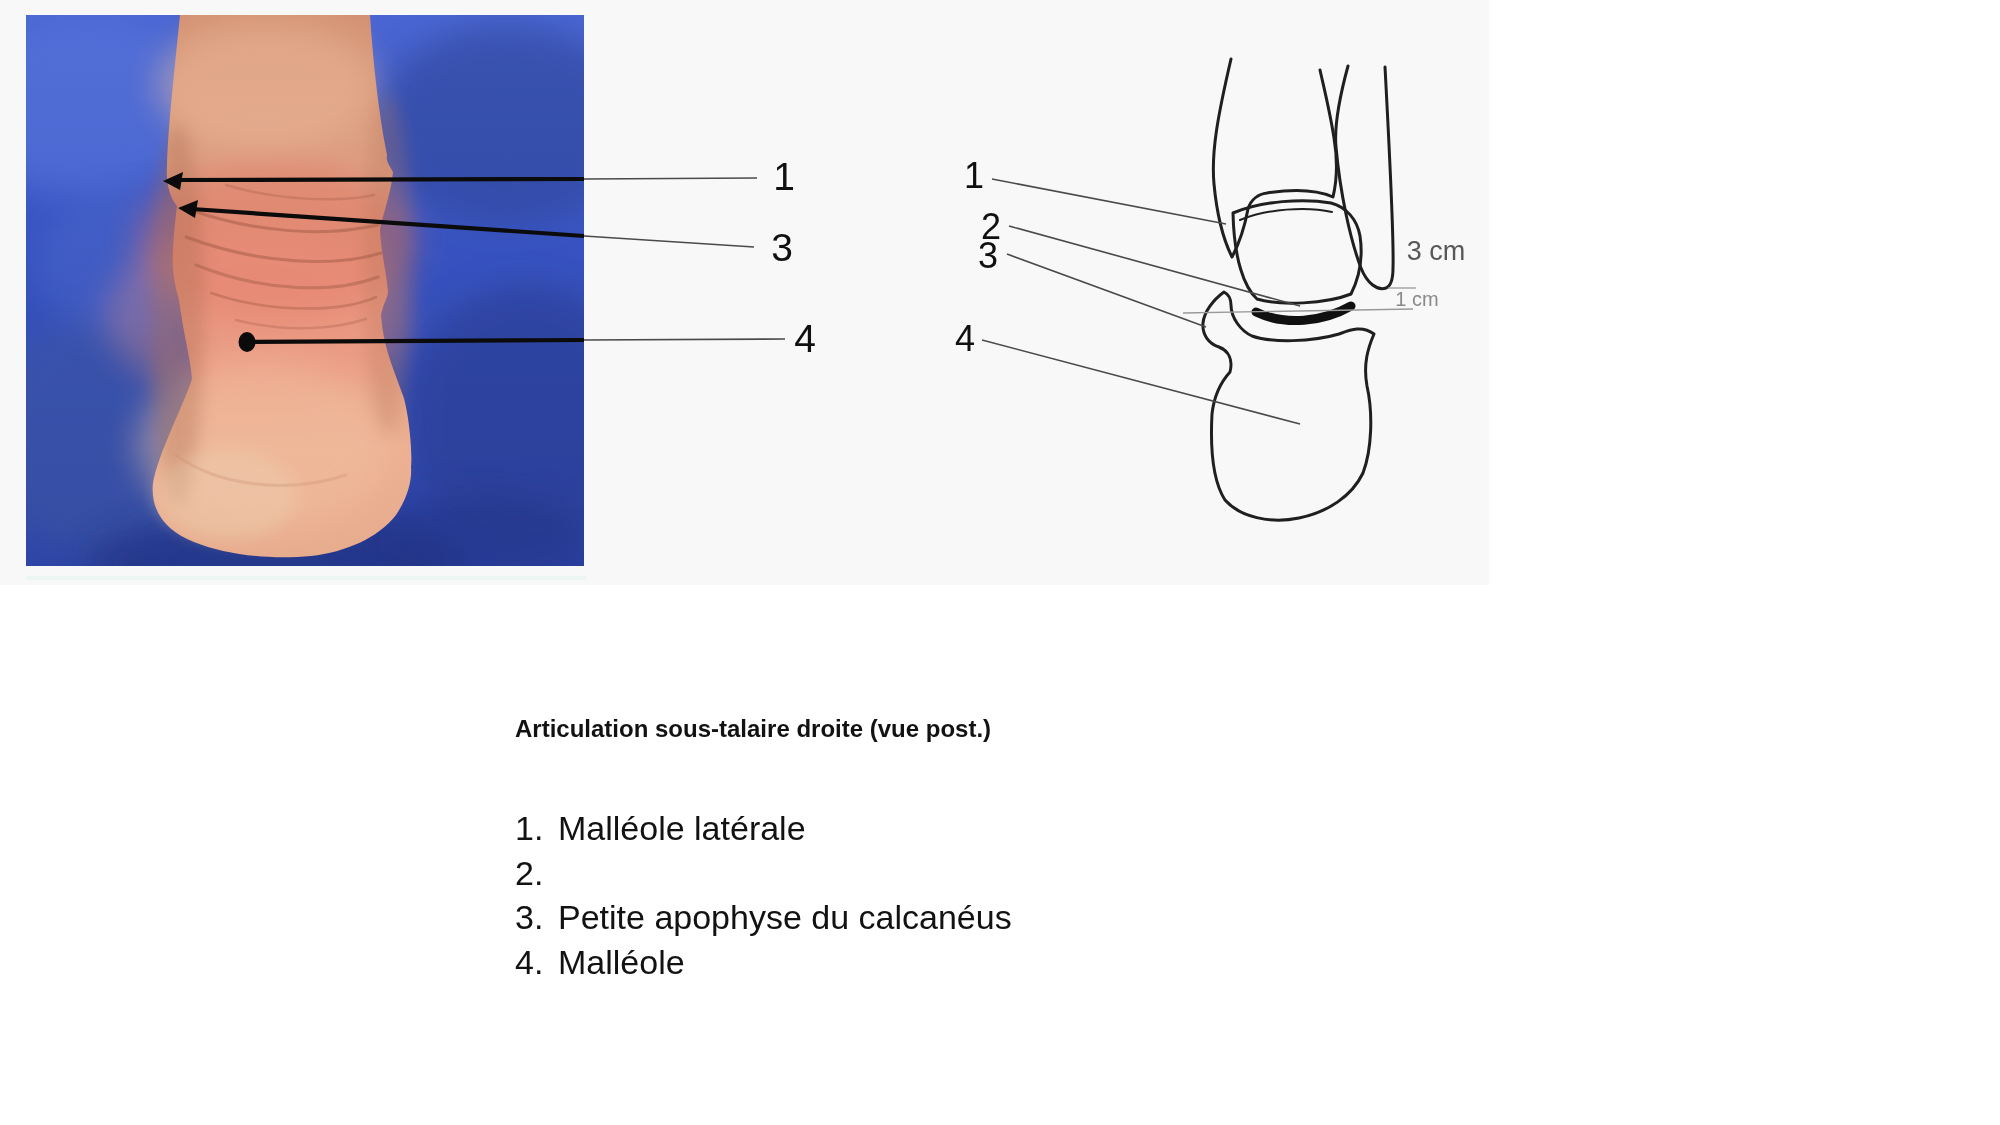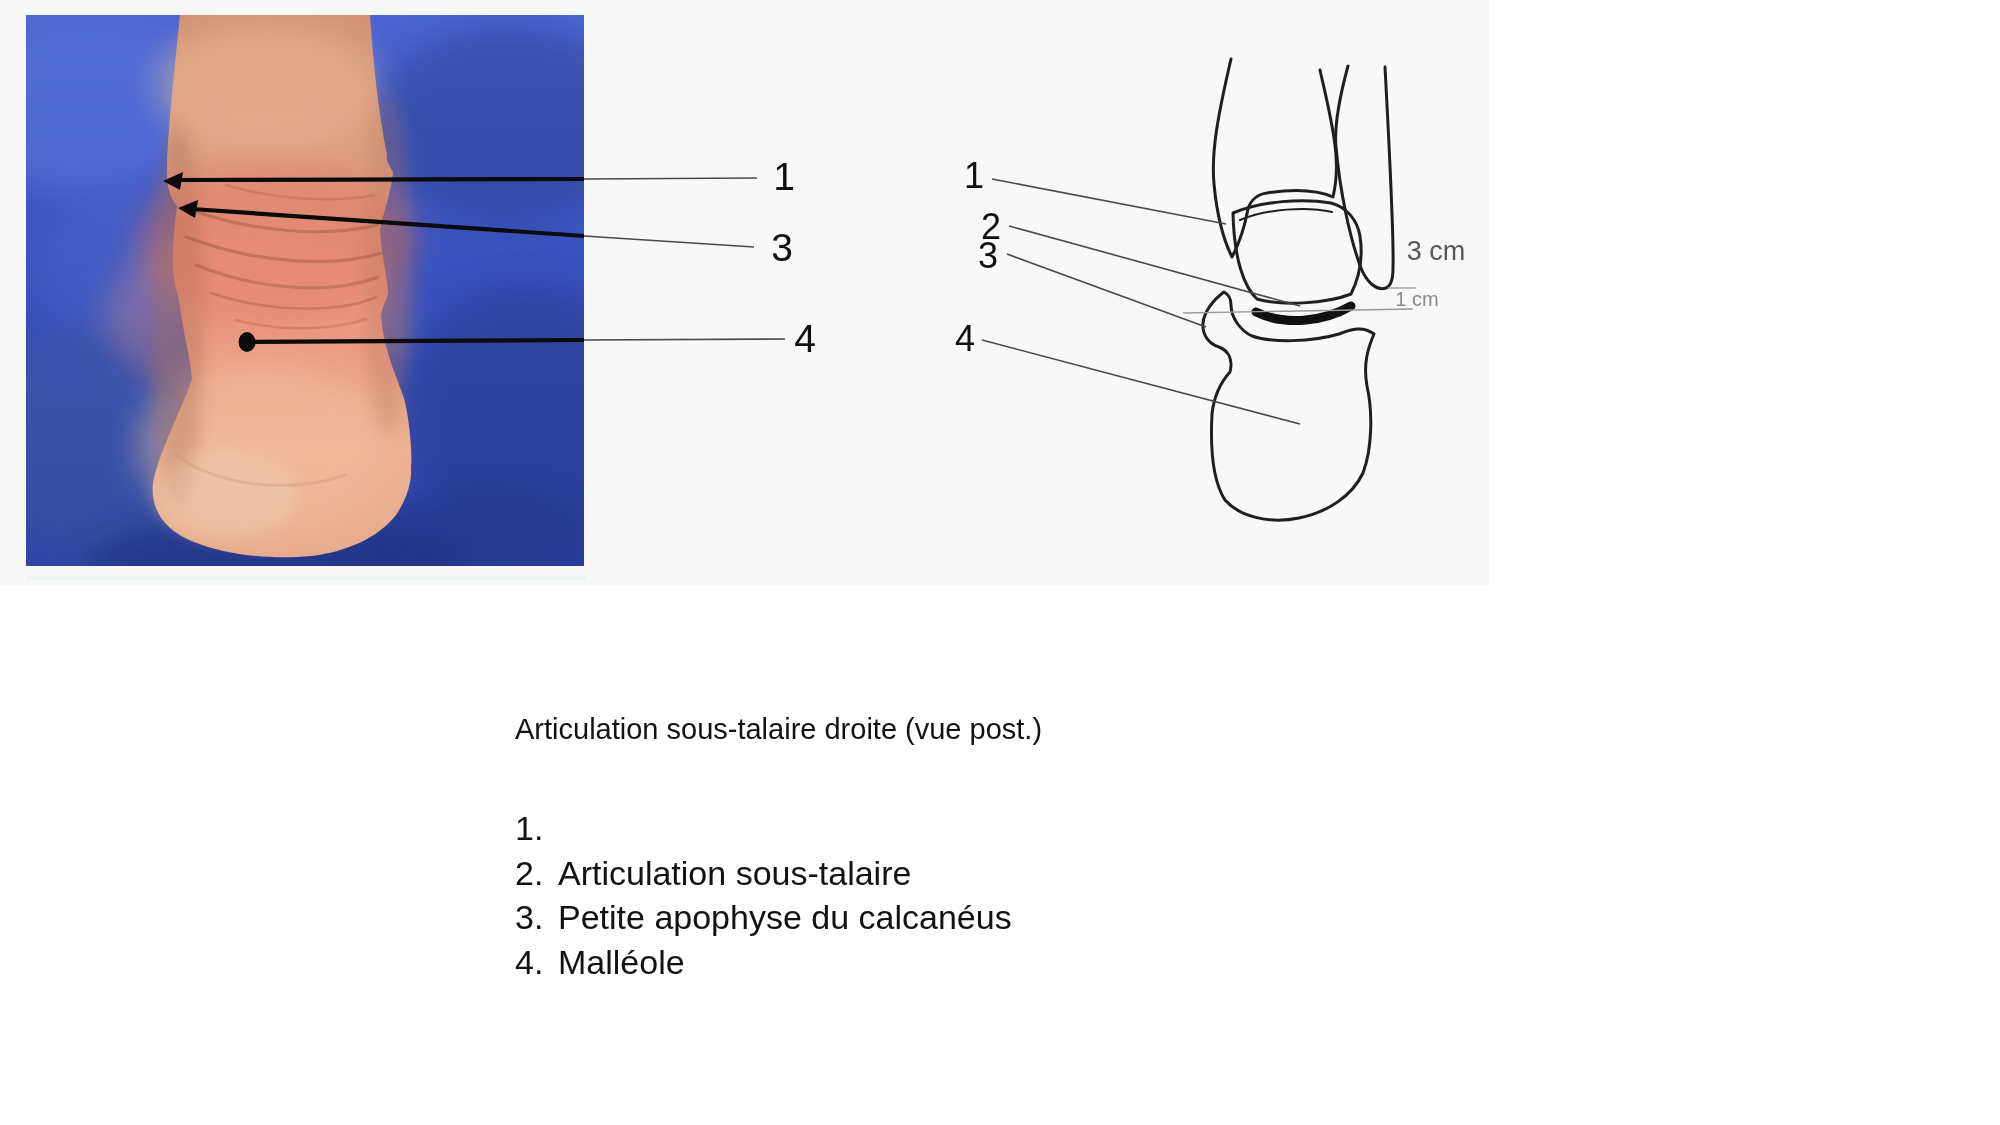--- a/index.html
+++ b/index.html
@@ -4,21 +4,21 @@
 <style>
   html,body{margin:0;padding:0;background:#ffffff;}
   .page{position:relative;width:2000px;height:1125px;background:#ffffff;overflow:hidden;
         font-family:"Liberation Sans", sans-serif;}
   .scan-area{position:absolute;left:0;top:0;width:1489px;height:585px;background:#f8f8f8;}
   .photo{position:absolute;left:26px;top:15px;width:558px;height:551px;}
   .photo svg{display:block;width:100%;height:100%;}
   .overlay{position:absolute;left:0;top:0;width:1489px;height:585px;}
   .scan-edge{position:absolute;left:26px;top:576px;width:560px;height:4px;background:#e6f3ee;opacity:.7;}
   .caption{position:absolute;left:515px;top:710px;color:#121212;}
-  .caption-title{font-size:29px;line-height:38px;white-space:nowrap;}
+  .caption-title{font-size:24px;line-height:38px;white-space:nowrap;font-weight:bold;}
   .caption-list{position:absolute;left:0;top:96px;}
   .caption-item{display:flex;font-size:34px;line-height:44.5px;white-space:nowrap;}
   .caption-item .num{width:43px;}
   text{font-family:"Liberation Sans", sans-serif;}
   .fig-num{font-size:39px;fill:#101010;}
   .draw-num{font-size:36px;fill:#101010;}
   .measure-big{font-size:27px;fill:#585858;}
   .measure-small{font-size:20px;fill:#8a8a8a;}
 </style>
 </head>
@@ -182,24 +182,24 @@
     </svg>
 
     <div class="scan-edge"></div>
   </div>
 
   <div class="caption">
     <div class="caption-title">Articulation sous-talaire droite (vue post.)</div>
     <div class="caption-list">
       <div class="caption-item">
         <span class="num">1.</span>
+        <span>Malléole latérale</span>
       </div>
       <div class="caption-item">
         <span class="num">2.</span>
-        <span>Articulation sous-talaire</span>
       </div>
       <div class="caption-item">
         <span class="num">3.</span>
         <span>Petite apophyse du calcanéus</span>
       </div>
       <div class="caption-item">
         <span class="num">4.</span>
         <span>Malléole</span>
       </div>
     </div>

